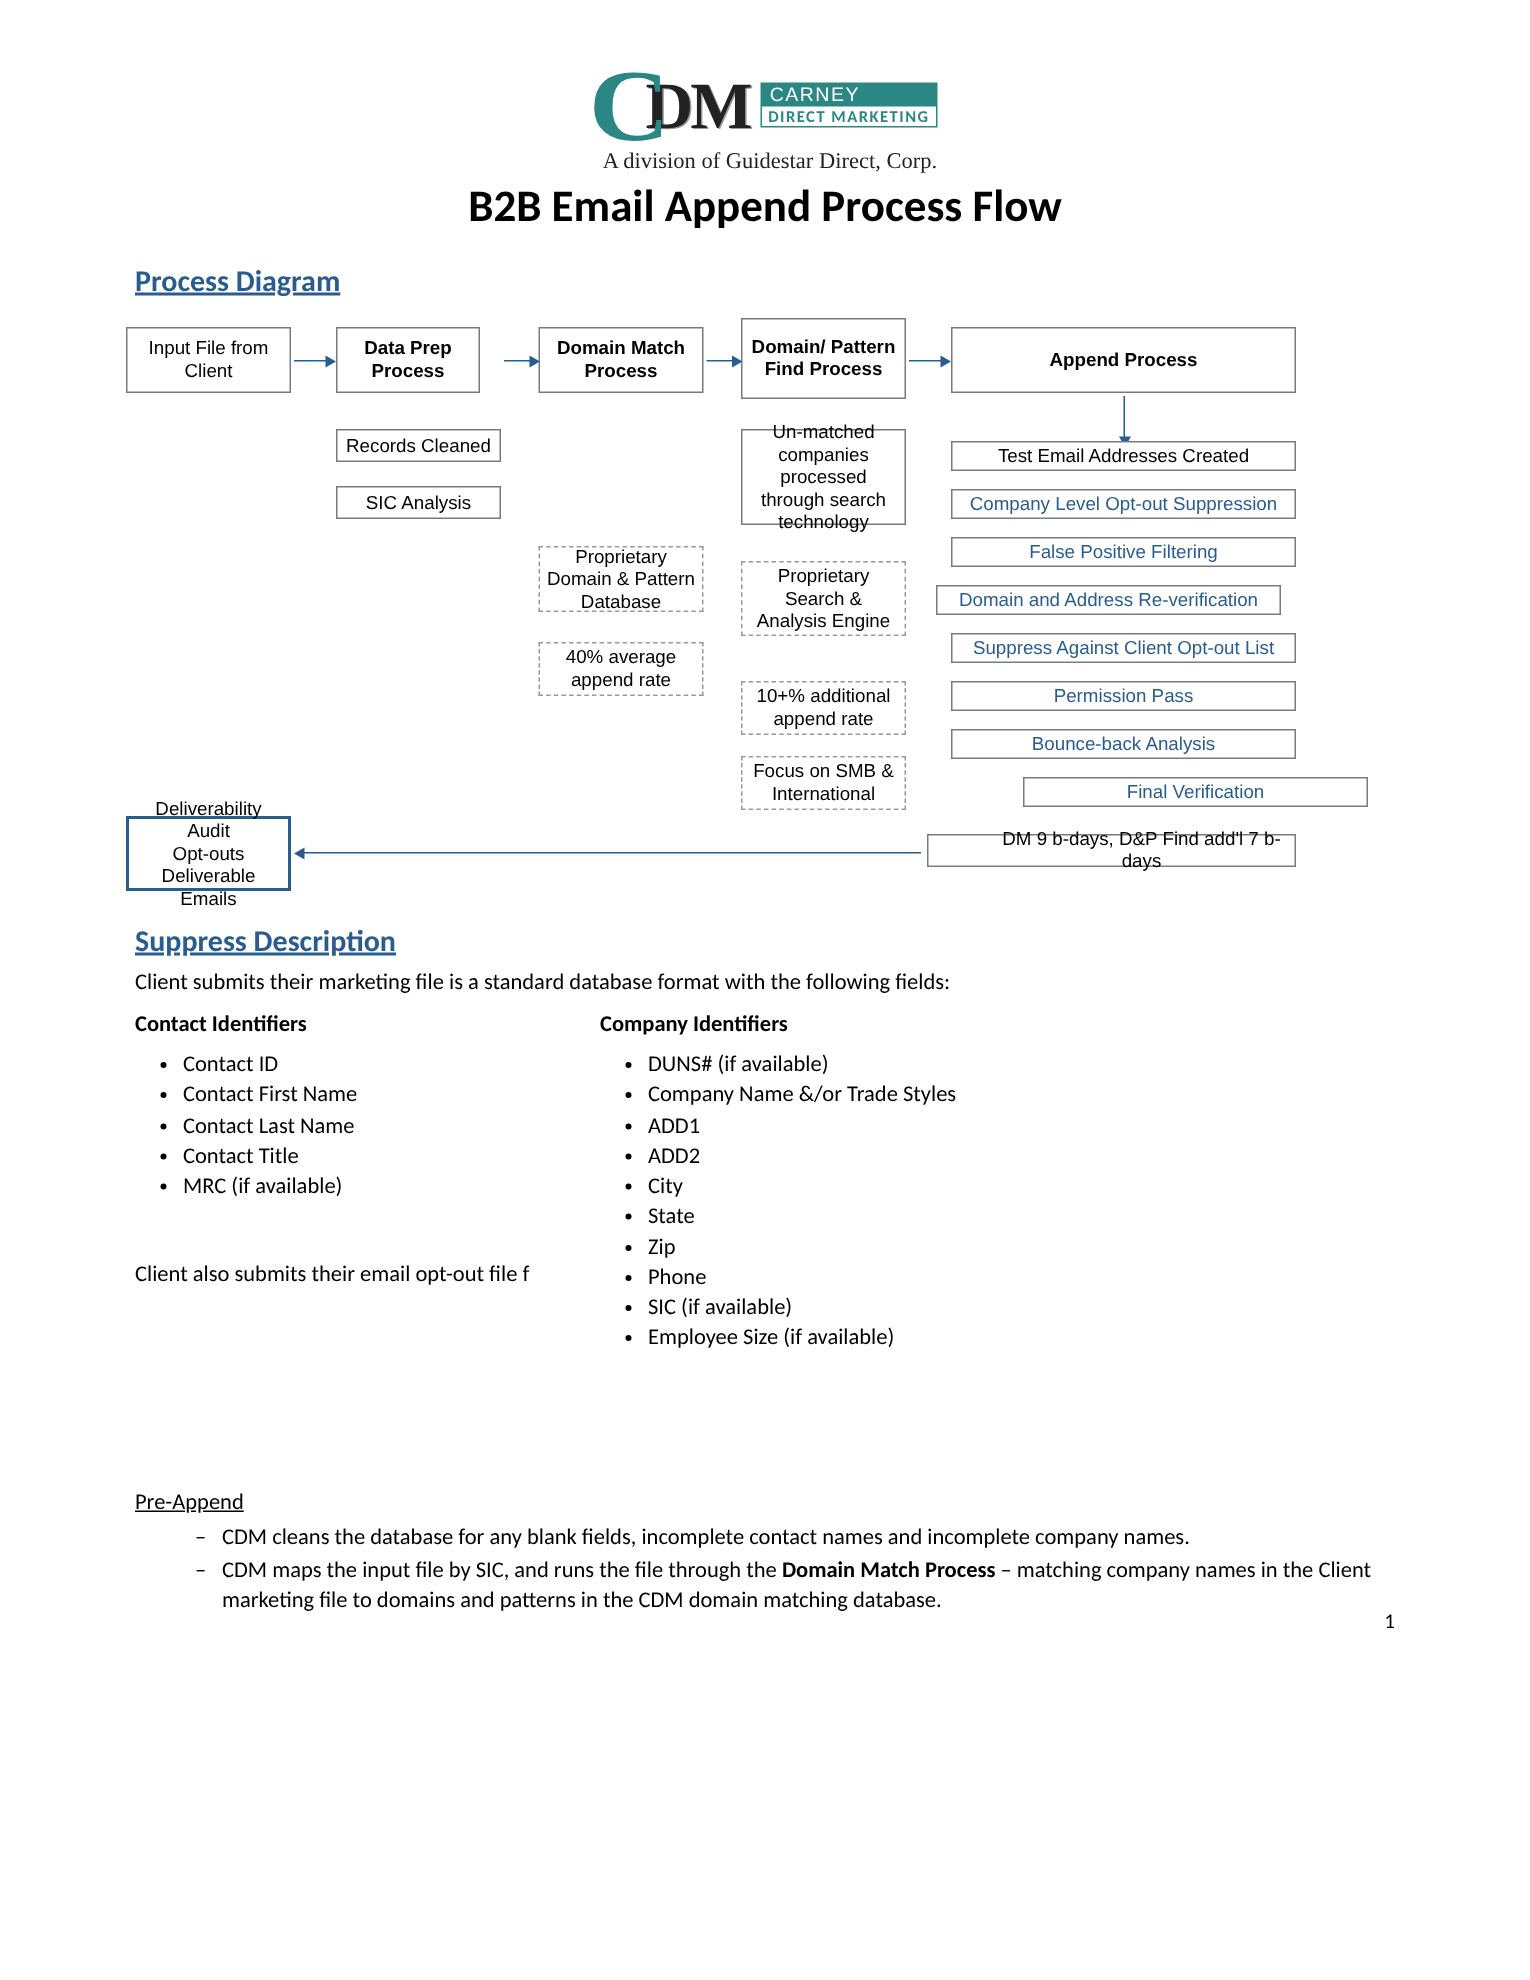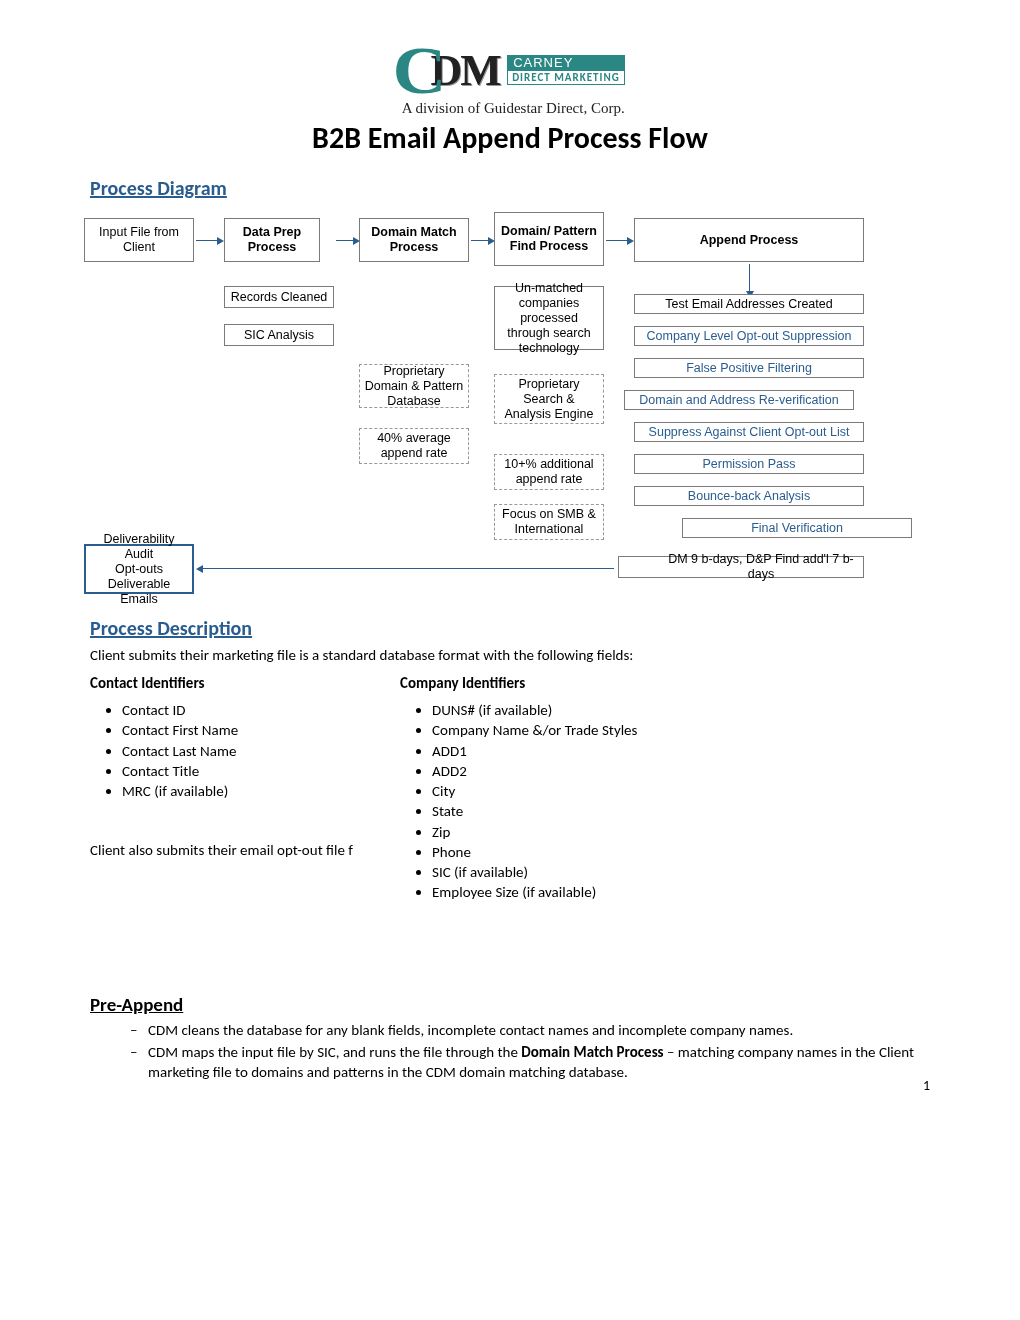--- a/index.html
+++ b/index.html
@@ -143,21 +143,21 @@
   
   .desc p { margin: 4px 0; }
   .columns { display:flex; gap: 40px; margin-top:10px;}
   .col { }
   .col h3 { font-size:15px; font-weight:bold; margin:0 0 8px 0;}
   .col ul { margin: 0 0 0 32px; padding:0; }
   .col ul li { font-size:15px; margin:0px 0; line-height:1.35;}
   .opt-out-line { margin-top: 40px; font-size:15px; width:290px; overflow:hidden; white-space:nowrap;}
 
   .preappend { margin-top: 90px;}
-  .preappend .hd { text-decoration: underline; font-size:19px;font-weight:bold;}
+  .preappend .hd { text-decoration: underline; font-size:15px;}
   .preappend ul { list-style: none; margin:4px 0 0 40px; padding:0;}
   .preappend ul li { position:relative; padding-left: 18px; font-size:15px; line-height:1.35; margin-bottom:2px;}
   .preappend ul li:before { content:"–"; position:absolute; left:0;}
   .pagenum { position:absolute; bottom:30px; right:90px; font-size:14px;}
 </style>
 </head>
 <body>
 
 <div class="header-logo">
   <div class="logo-wrap">
@@ -208,21 +208,21 @@
   <div class="dbox blue-text" style="left:550px; top:280px; width:230px; height:20px;text-align:center;">Bounce-back Analysis</div>
   <div class="dbox blue-text" style="left:550px; top:312px; width:230px; height:20px;margin-left:48px;">Final Verification</div>
   <div class="dbox" style="left:534px; top:350px; width:246px; height:22px;padding-left:44px;">DM 9 b-days, D&amp;P Find add'l 7 b-days</div>
 
   <div class="dbox blue-border" style="left:0px; top:338px; width:110px; height:50px; white-space:pre-line;text-align:center;">Deliverability Audit
 Opt-outs
 Deliverable Emails</div>
   <div class="arrow-h left" style="left:118px; top:362px; width:412px;"></div>
 </div>
 
-<h2 class="section">Process Description</h2>
+<h2 class="section">Suppress Description</h2>
 <div class="desc">
   <p>Client submits their marketing file is a standard database format with the following fields:</p>
   <div class="columns">
     <div class="col" style="width:270px;">
       <h3>Contact Identifiers</h3>
       <ul>
         <li>Contact ID</li>
         <li>Contact First Name</li>
         <li>Contact Last Name</li>
         <li>Contact Title</li>

